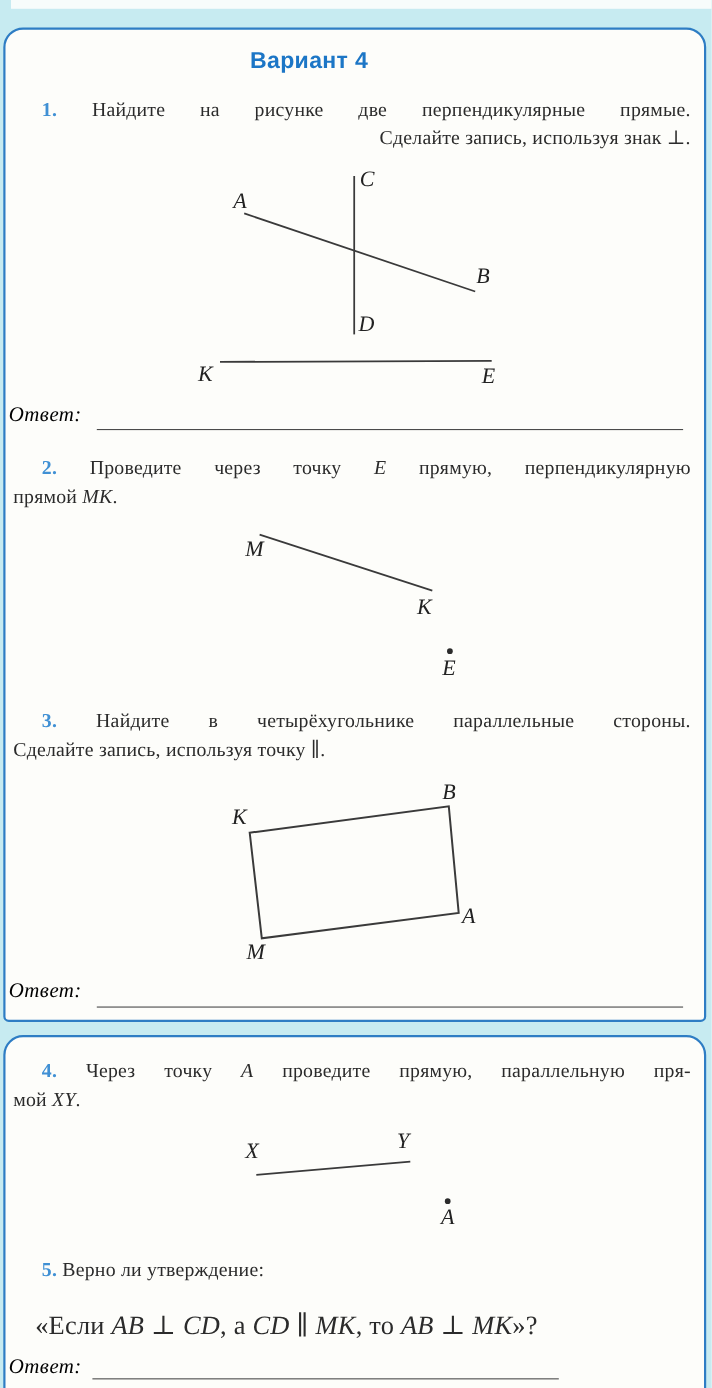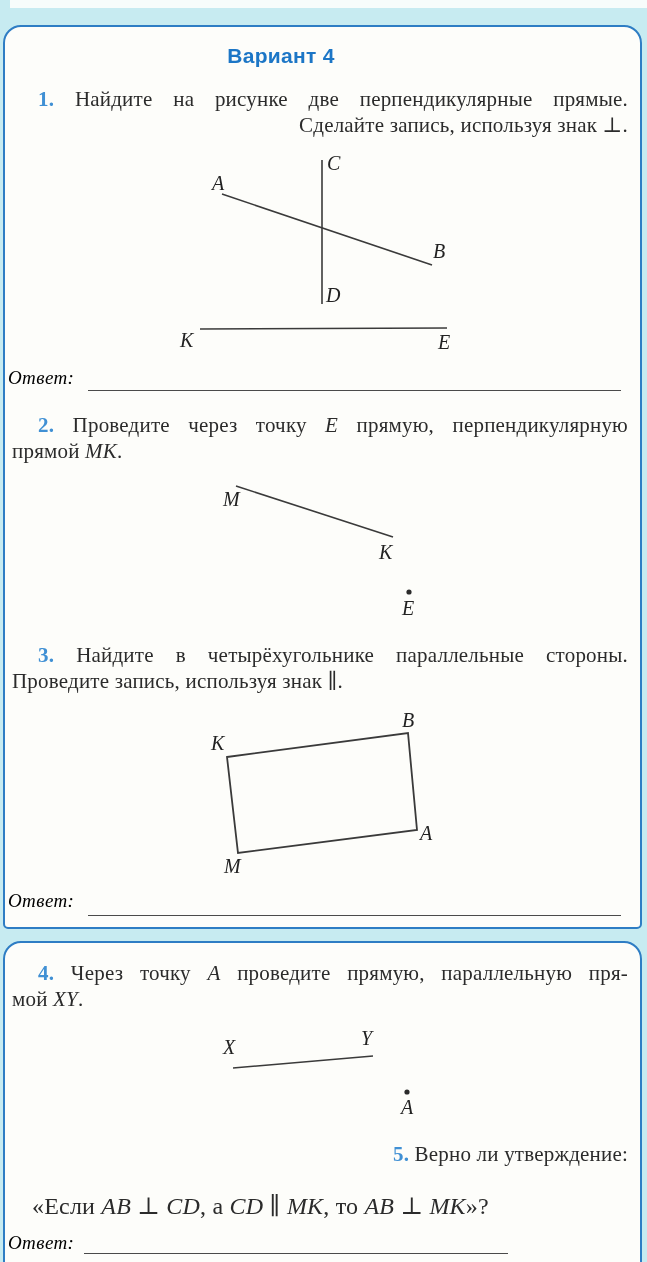--- a/index.html
+++ b/index.html
@@ -6,24 +6,24 @@
   body{width:647px;height:1262px;overflow:hidden;position:relative;
        background:#c7ebf1;font-family:"Liberation Serif","DejaVu Serif",serif;}
   .abs{position:absolute;}
   .topstrip{left:10px;top:0;width:637px;height:8px;background:#f7fcfb;}
   .card{background:#fdfdfa;border:2.5px solid #2e7dc4;box-sizing:border-box;}
   .card1{left:3px;top:25px;width:639px;height:904px;border-radius:18px 18px 5px 5px;}
   .card2{left:3px;top:941px;width:639px;height:340px;border-radius:18px 18px 0 0;}
   .title{left:3px;top:44px;width:556px;text-align:center;
          font-family:"Liberation Sans","DejaVu Sans",sans-serif;
          font-weight:bold;font-size:21px;color:#1c76c6;letter-spacing:.3px;}
-  .line{font-size:21px;color:#2b2b2b;letter-spacing:.2px;line-height:21px;white-space:nowrap;}
+  .line{font-size:18px;color:#2b2b2b;letter-spacing:.2px;line-height:21px;white-space:nowrap;}
   .pline{left:12px;width:616px;}
   .just{text-align:justify;text-align-last:justify;white-space:normal;}
-  .ind{text-indent:26px;text-align:right;}
+  .ind{text-indent:26px;}
   .ind2{text-indent:20px;}
   .num{color:#4090d4;font-weight:bold;}
   .var{font-style:italic;}
   .anslabel{font-style:italic;font-size:19px;color:#000000;letter-spacing:.4px;}
   .ansline{border-top:1.6px solid #4a4a4a;height:0;}
   .flabel{font-style:italic;font-size:20px;color:#222;line-height:22px;}
   svg{position:absolute;overflow:visible;}
 </style>
 </head>
 <body>
@@ -57,21 +57,21 @@
 
 <svg class="abs" style="left:0;top:0;" width="647" height="630" viewBox="0 0 647 630">
   <line x1="236" y1="486" x2="393" y2="537" stroke="#3a3a3a" stroke-width="1.6"></line>
   <circle cx="409" cy="592" r="2.6" fill="#2b2b2b"></circle>
 </svg>
 <span class="abs flabel" style="left:223px;top:488px;">M</span>
 <span class="abs flabel" style="left:379px;top:541px;">K</span>
 <span class="abs flabel" style="left:402px;top:597px;">E</span>
 
 <div class="abs line pline just ind" style="top:645px;"><span class="num">3.</span><span> Найдите в четырёхугольнике параллельные стороны.</span></div>
-<div class="abs line pline" style="top:671px;"><span>Проведите запись, используя знак ∥.</span></div>
+<div class="abs line pline" style="top:671px;"><span>Сделайте запись, используя точку ∥.</span></div>
 
 <svg class="abs" style="left:0;top:0;" width="647" height="880" viewBox="0 0 647 880">
   <polygon points="227,757 408,733 417,830 238,853" fill="none" stroke="#3a3a3a" stroke-width="1.8"></polygon>
 </svg>
 <span class="abs flabel" style="left:211px;top:732px;">K</span>
 <span class="abs flabel" style="left:402px;top:709px;">B</span>
 <span class="abs flabel" style="left:420px;top:822px;">A</span>
 <span class="abs flabel" style="left:224px;top:855px;">M</span>
 
 <span class="abs anslabel" style="left:8px;top:890px;">Ответ:</span>

